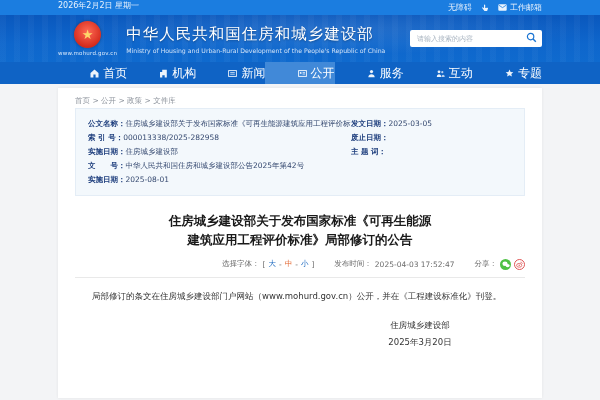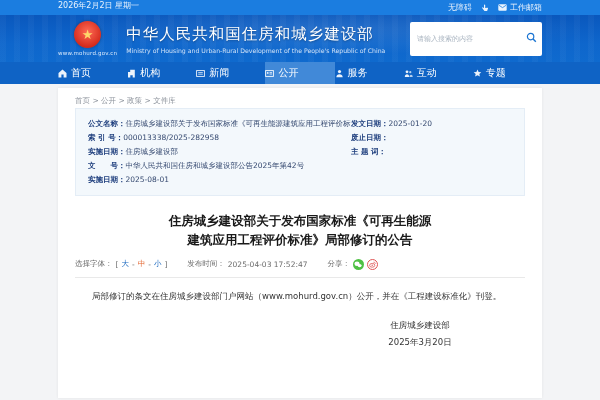--- a/index.html
+++ b/index.html
@@ -27,47 +27,47 @@
   .emblem{width:27px;height:27px;border-radius:50%;
     background:radial-gradient(circle at 50% 40%, #ff6b55, #d42a1c 72%);
     display:flex;align-items:center;justify-content:center;
     color:#ffd86b;font-size:13px;line-height:1;box-shadow:0 0 3px rgba(0,0,0,.35)}
   .site-url{font-size:5.5px;color:#d7e8fb;margin-top:2px;letter-spacing:.2px}
   .h-titles{margin-left:9px;z-index:1}
   .h-title{color:#fff;font-size:15.5px;font-weight:normal;letter-spacing:1px;
     text-shadow:0 1px 2px rgba(0,0,0,.3);white-space:nowrap}
   .h-sub{color:#cfe2f8;font-size:6.2px;margin-top:2px;white-space:nowrap}
   .search{margin-left:auto;width:132px;height:17px;background:#fff;border-radius:2px;
-    display:flex;align-items:center;padding:17px 5px;box-sizing:border-box;z-index:1}
+    display:flex;align-items:center;padding:0 5px;box-sizing:border-box;z-index:1}
   .search input{border:0;outline:0;flex:1;font-size:7px;color:#333;font-family:inherit;min-width:0;background:transparent}
   .search input::placeholder{color:#a9b4c0}
   .search-btn{background:none;border:0;padding:0;cursor:pointer;display:flex}
   
   .nav{height:22px;background:#0f63c5;display:flex;padding:0 58px;box-sizing:border-box}
-  .nav-item{flex:1;display:flex;align-items:center;justify-content:flex-start;gap:4px;
-    color:#fff;font-size:10px;cursor:pointer;white-space:nowrap}
+  .nav-item{flex:1;display:flex;align-items:center;justify-content:flex-end;gap:4px;
+    color:#fff;font-size:12px;cursor:pointer;white-space:nowrap}
   .nav-item.active{background:#4189d8}
   .nav-ico{display:flex}
   
   .page{padding:4px 58px 0;box-sizing:border-box}
   .card{background:#fff;height:310px;box-sizing:border-box;padding:5px 17px 0;
     box-shadow:0 0 3px rgba(0,0,0,.07)}
   .crumb{font-size:7.5px;color:#8d939c;height:15px;display:flex;align-items:center;gap:3px}
   
   .metabox{background:#f3f8fc;border:1px solid #e4edf6;padding:8px 12px;display:flex;
     font-size:7.5px;line-height:14px}
   .meta-left{width:62%}
   .meta-right{flex:1}
   .m-row{white-space:nowrap;overflow:hidden}
   .m-label{color:#1f3f7e;font-weight:bold}
   .m-value{color:#354970}
   
   .a-title{margin-top:15px;text-align:center;font-size:12.5px;font-weight:bold;
     color:#1a1a1a;line-height:1.55}
-  .metaline{margin-top:9px;display:flex;justify-content:flex-start;align-items:center;
+  .metaline{margin-top:9px;display:flex;justify-content:flex-end;align-items:center;
     font-size:7.5px;color:#6b6b6b;gap:3px}
   .fs-blue{color:#1f6bc0;cursor:pointer}
   .fs-orange{color:#e2622a;cursor:pointer}
   .ml-gap{width:14px}
   .share-ico{width:11px;height:11px;border-radius:50%;display:inline-flex;
     align-items:center;justify-content:center;cursor:pointer}
   .share-wx{background:#4fc144}
   .share-wb{background:#fff;border:1px solid #e05555;box-sizing:border-box}
   .divider{border-top:1px solid #e9e9e9;margin-top:7px}
   .body-text{margin-top:9px;font-size:8.5px;color:#333;line-height:2.15}
@@ -211,21 +211,21 @@
         </div>
         <div class="m-row">
           <span class="m-label">文　　号：</span><span class="m-value">中华人民共和国住房和城乡建设部公告2025年第42号</span>
         </div>
         <div class="m-row">
           <span class="m-label">实施日期：</span><span class="m-value">2025-08-01</span>
         </div>
       </div>
       <div class="meta-right">
         <div class="m-row">
-          <span class="m-label">发文日期：</span><span class="m-value">2025-01-20</span>
+          <span class="m-label">发文日期：</span><span class="m-value">2025-03-05</span>
         </div>
         <div class="m-row">
           <span class="m-label">废止日期：</span><span class="m-value"></span>
         </div>
         <div class="m-row">
           <span class="m-label">主 题 词：</span><span class="m-value"></span>
         </div>
       </div>
     </div>
 

